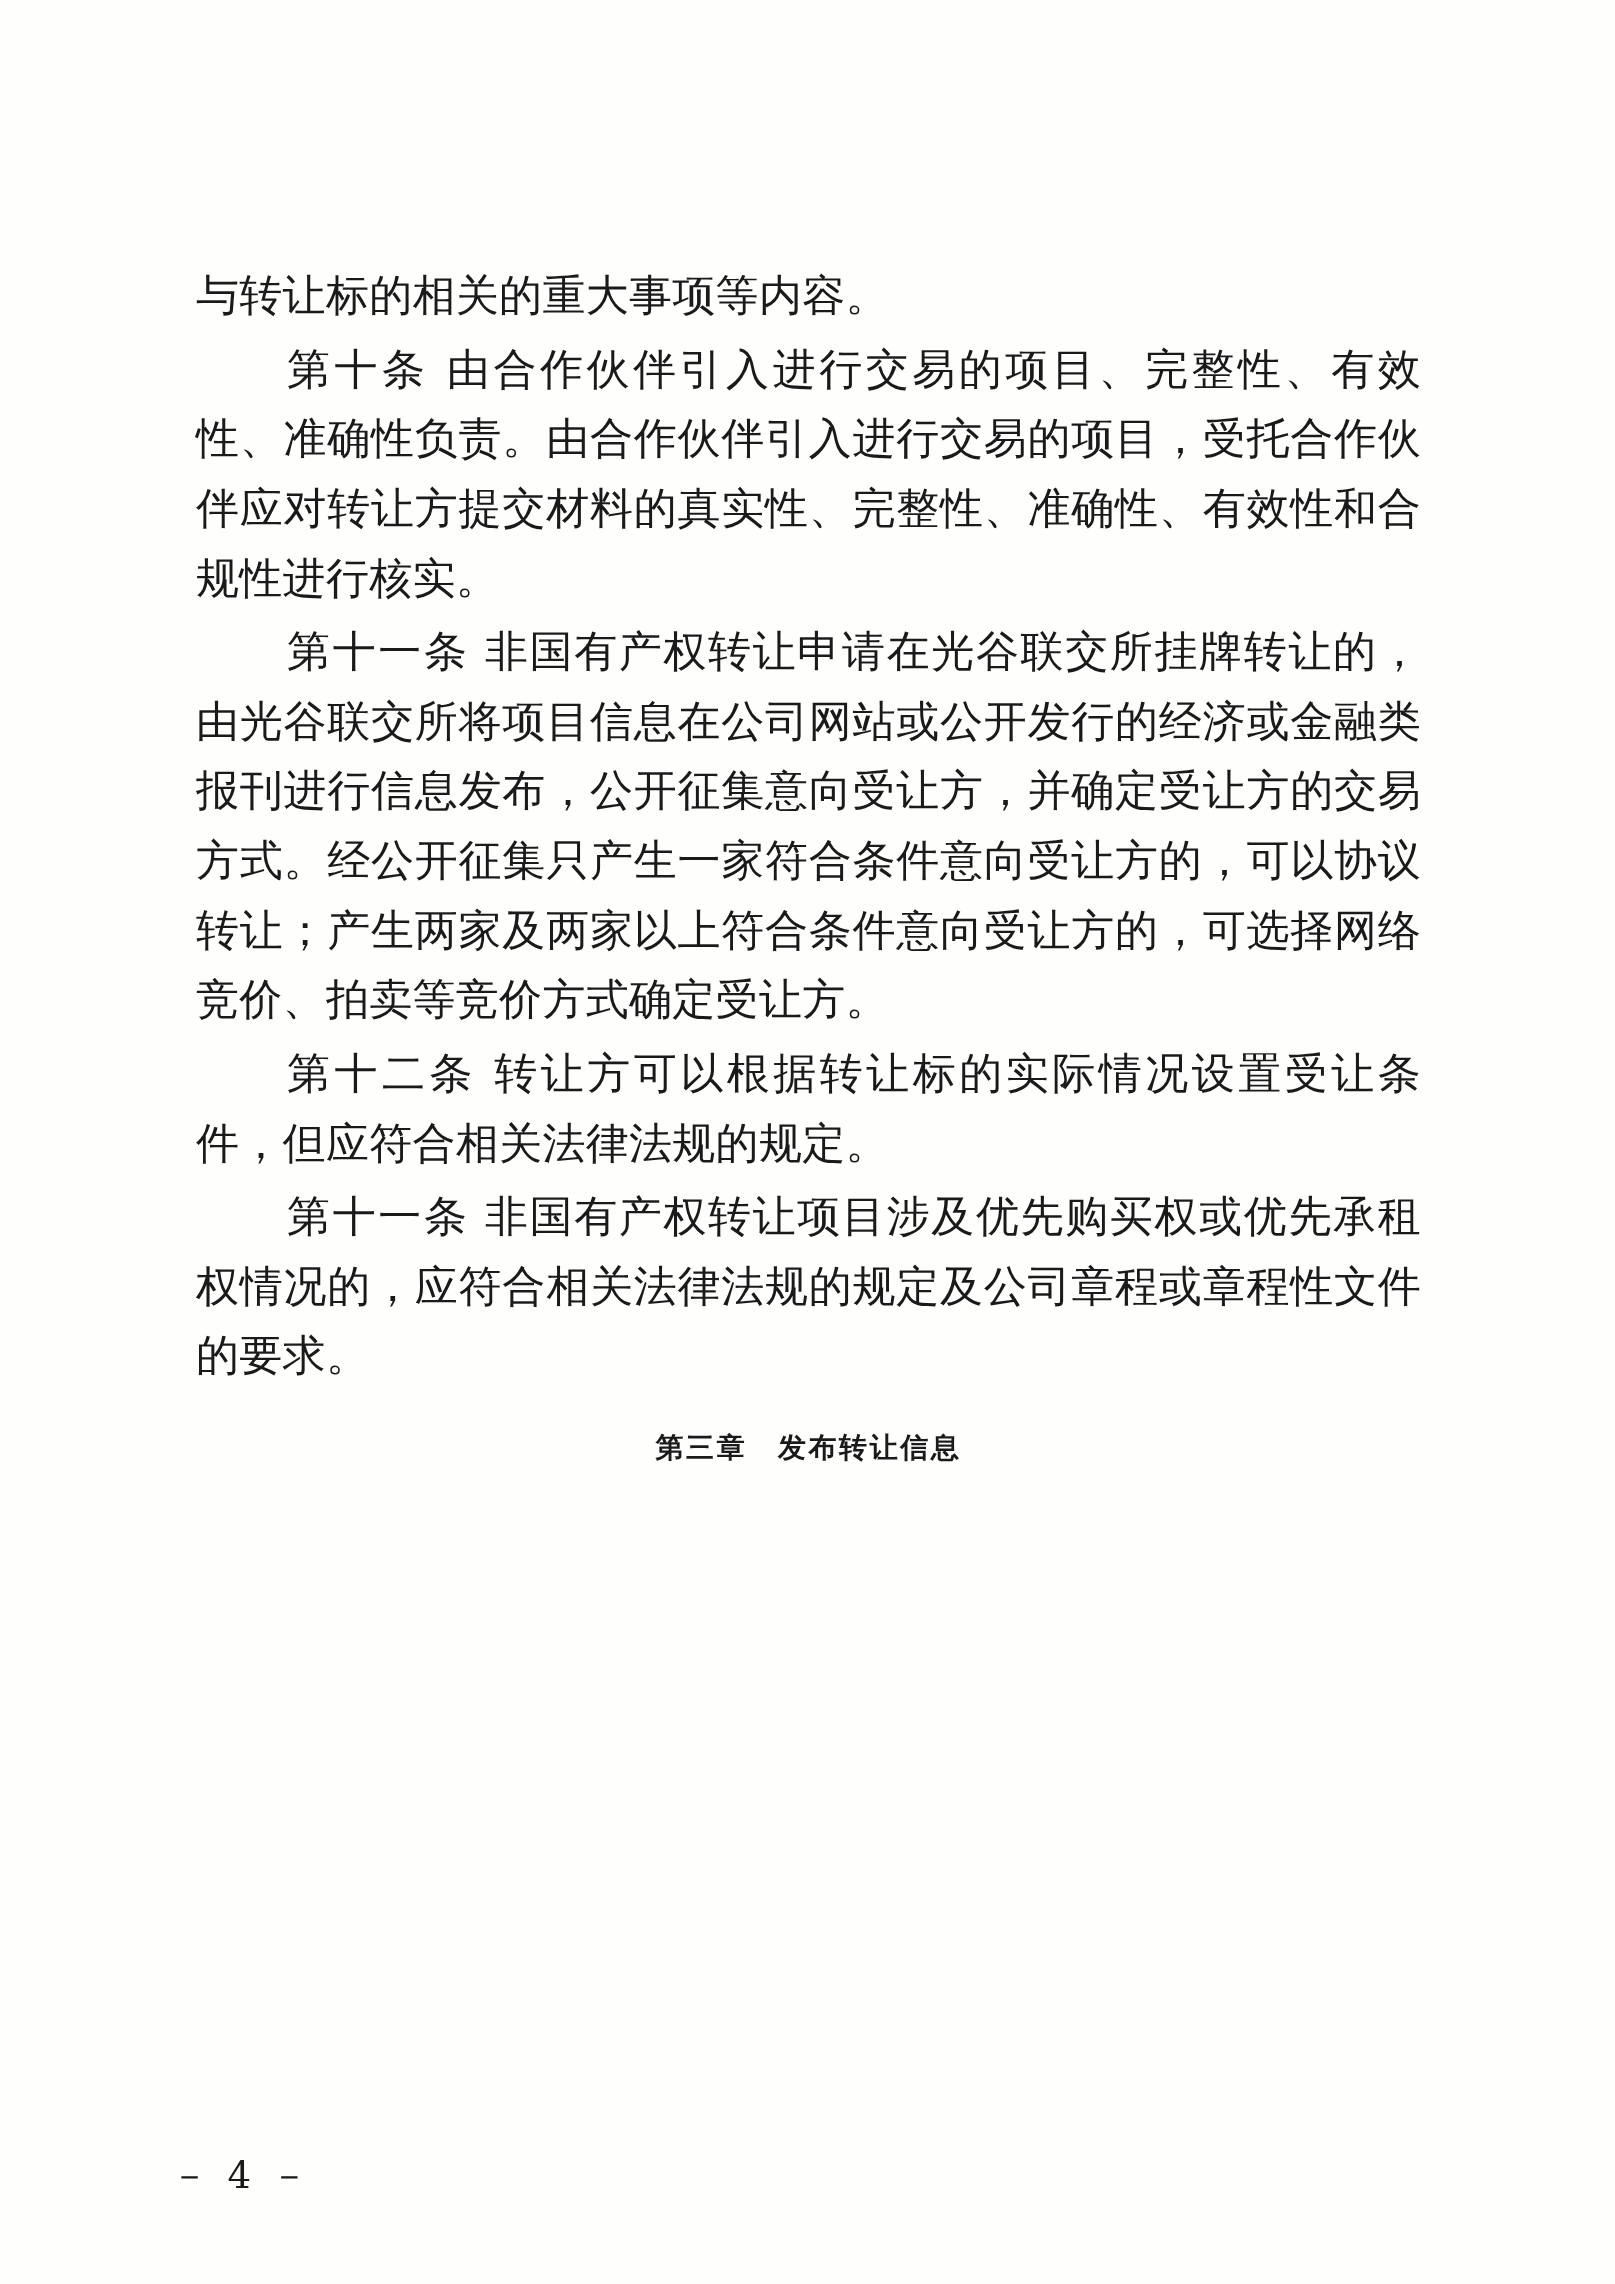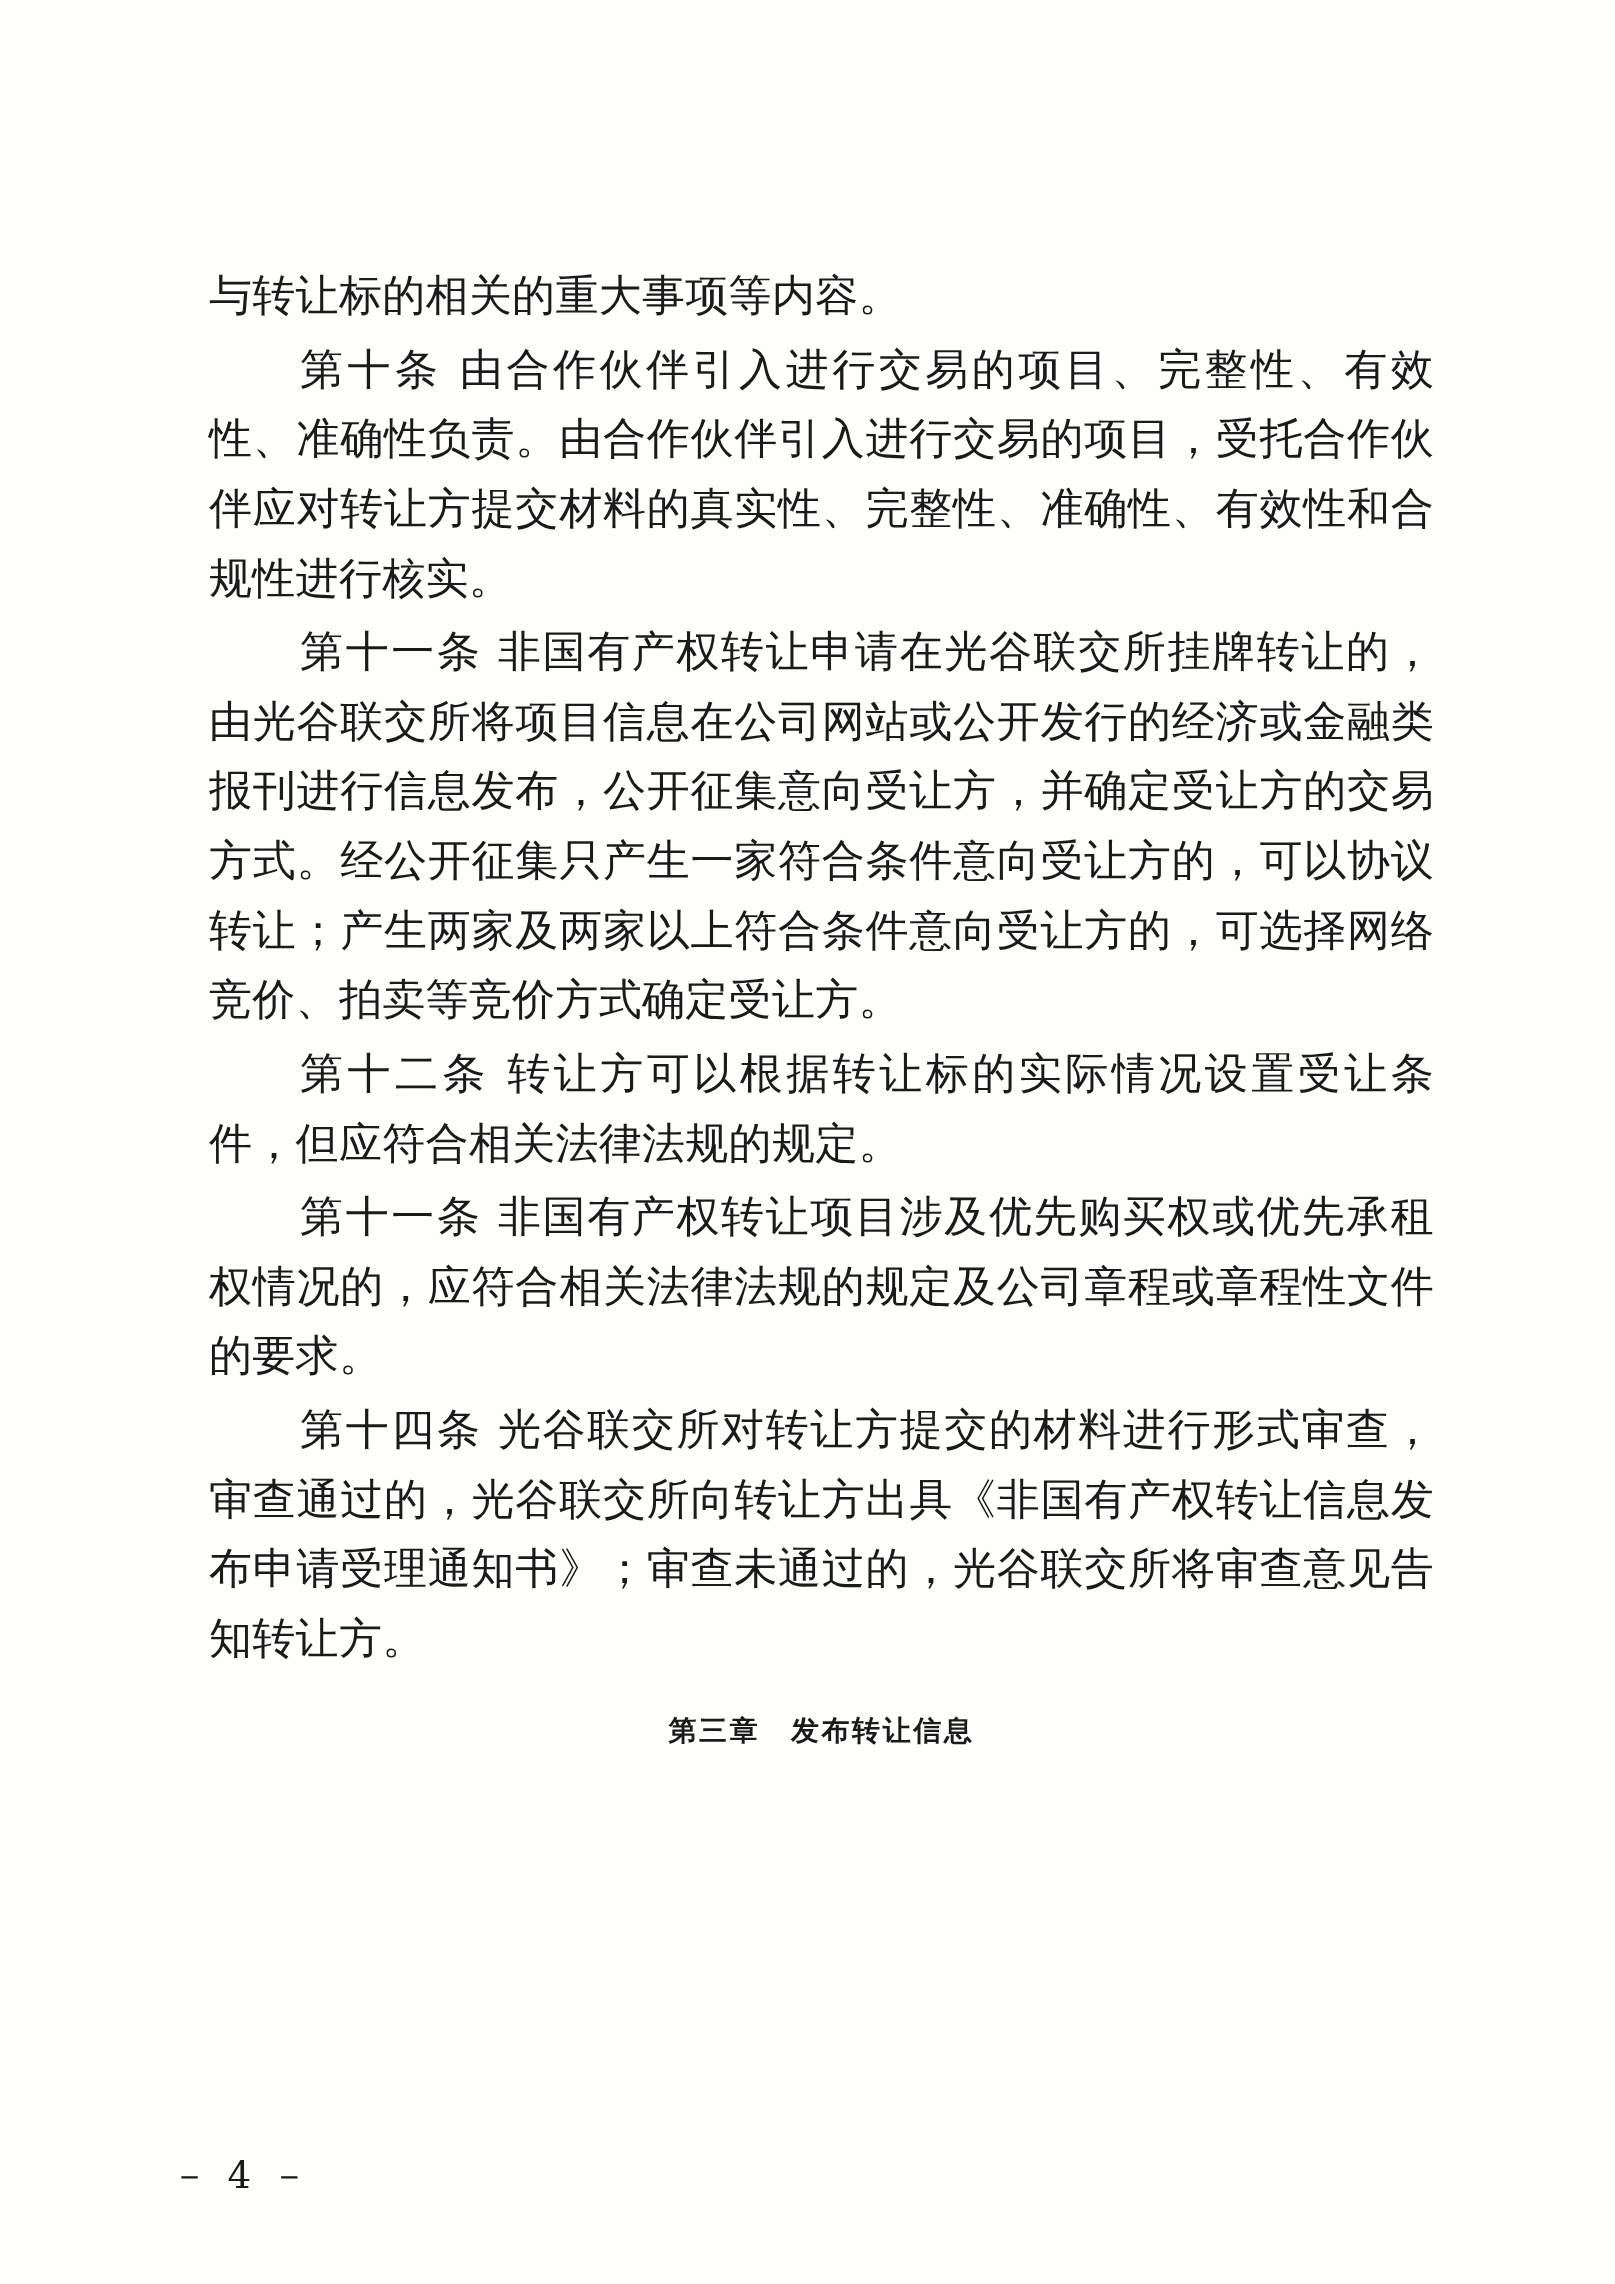--- a/index.html
+++ b/index.html
@@ -15,21 +15,21 @@
     color: #1a1a1a;
     overflow: hidden;
   }
   .page {
     position: absolute;
     inset: 0;
     background: #fefefd;
   }
   .content {
     position: absolute;
-    left: 209px;
+    left: 196px;
     top: 261px;
     width: 1225px;
   }
   .para {
     font-size: 43px;
     line-height: 1.62;
     text-align: justify;
     text-justify: inter-ideograph;
     margin: 0 0 3.9px 0;
     letter-spacing: 0.3px;
@@ -84,23 +84,19 @@
     <p class="para indent">
       <span class="label">第十二条</span>
       <span>转让方可以根据转让标的实际情况设置受让条件，但应符合相关法律法规的规定。</span>
     </p>
 
     <p class="para indent">
       <span class="label">第十一条</span>
       <span>非国有产权转让项目涉及优先购买权或优先承租权情况的，应符合相关法律法规的规定及公司章程或章程性文件的要求。</span>
     </p>
 
-    <p class="para indent">
-      <span class="label">第十四条</span>
-      <span>光谷联交所对转让方提交的材料进行形式审查，审查通过的，光谷联交所向转让方出具《非国有产权转让信息发布申请受理通知书》；审查未通过的，光谷联交所将审查意见告知转让方。</span>
-    </p>
 
     <div class="chapter-title">第三章　发布转让信息</div>
   </div>
 
   <div class="page-number">－ 4 －</div>
 </div>
 
 
 </body></html>

